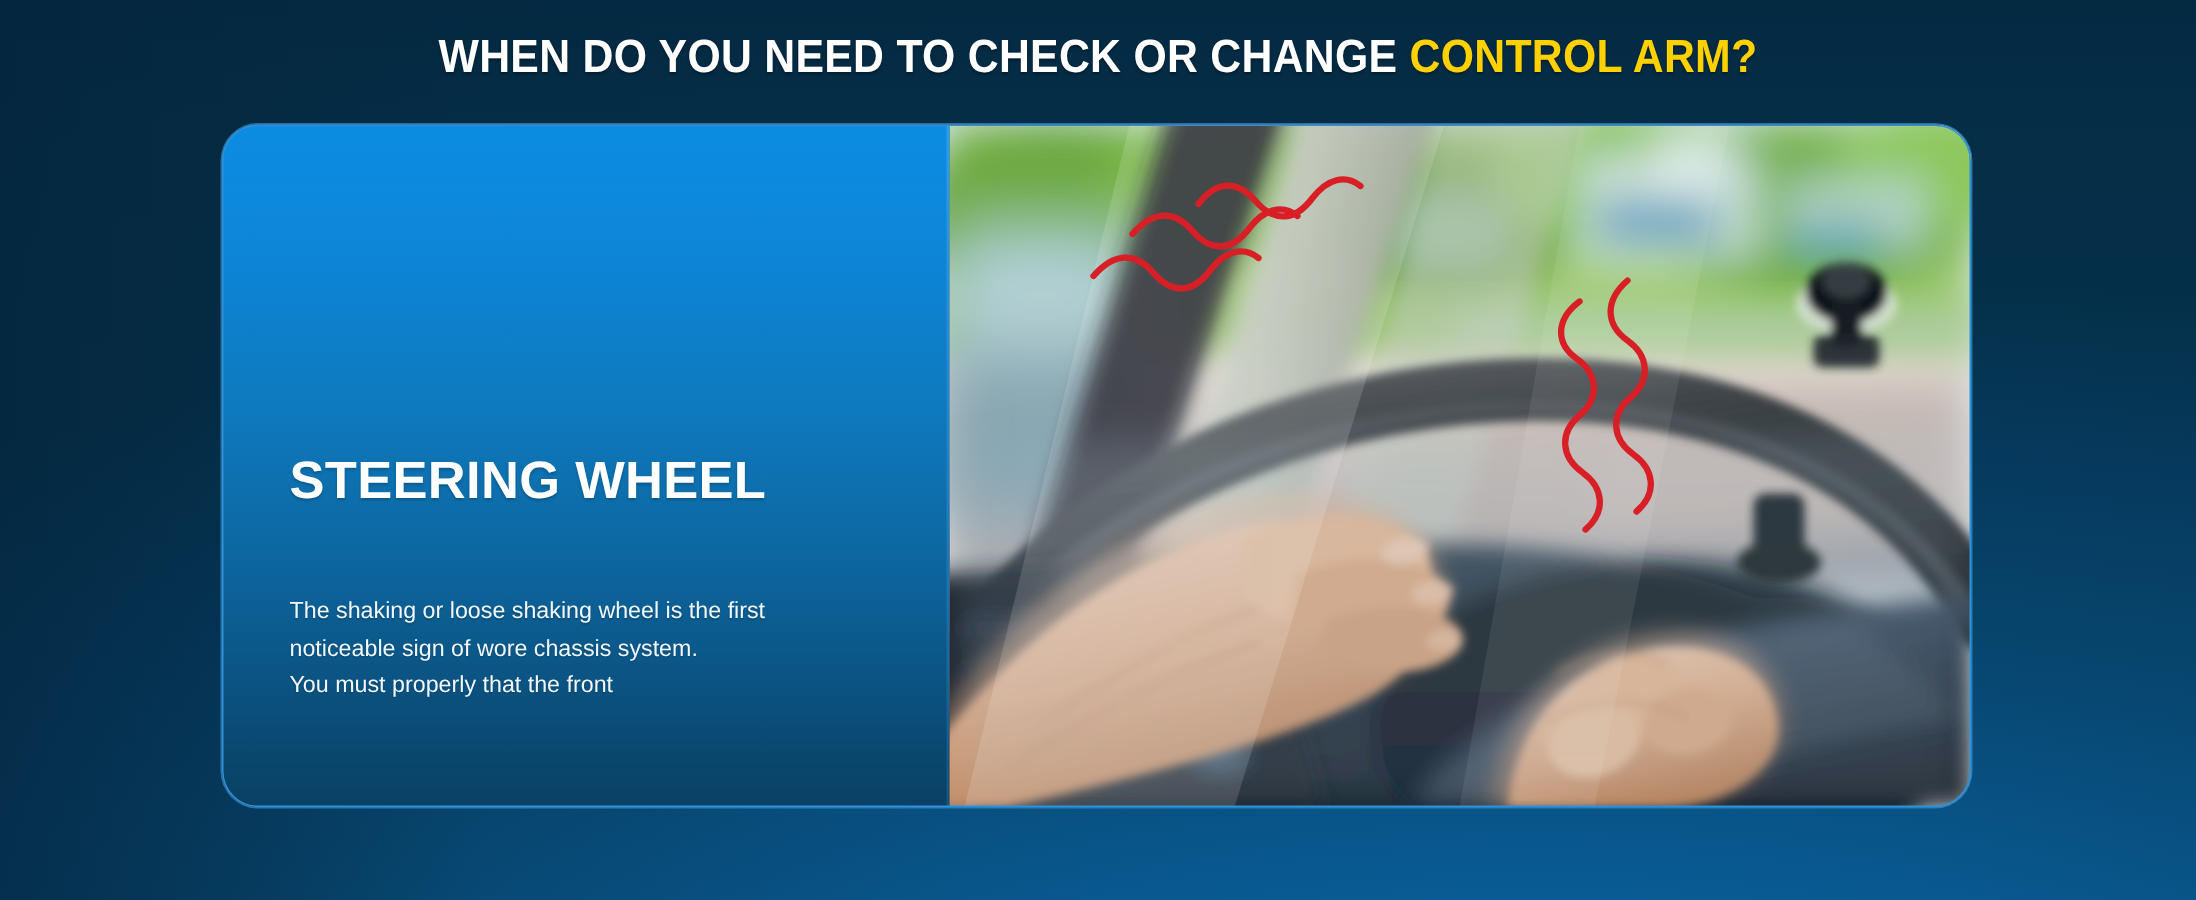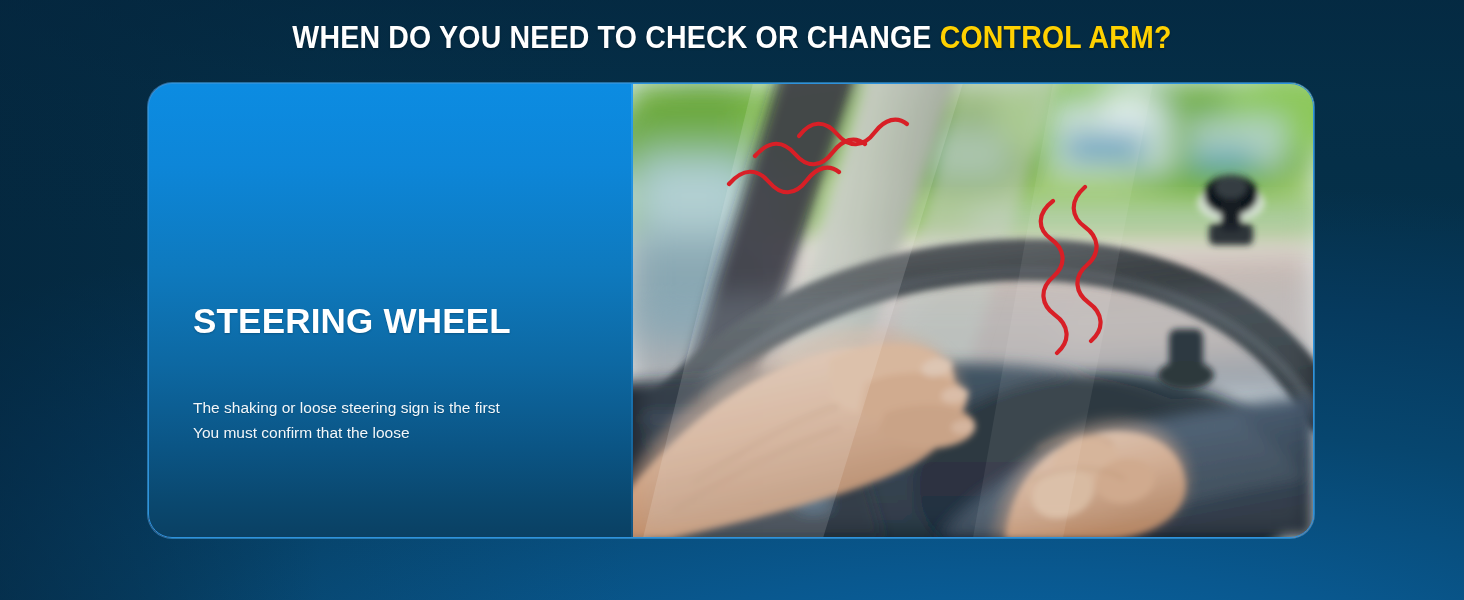--- a/index.html
+++ b/index.html
@@ -113,22 +113,23 @@
 <div class="card">
 
   <div class="panel"></div>
   <div class="panel-edge"></div>
 
   <div class="head">
     <span>STEERING WHEEL</span>
   </div>
 
   <div class="body-copy">
-    <div>The shaking or loose steering sign is the first</div>
-    <div>You must confirm that the loose</div>
+    <div>The shaking or loose shaking wheel is the first</div>
+    <div>noticeable sign of wore chassis system.</div>
+    <div>You must properly that the front</div>
   </div>
 
   <div class="photo">
     <svg viewBox="0 0 681 455" preserveAspectRatio="xMidYMid slice">
       <defs>
         <linearGradient id="sky" x1="0" y1="0" x2="0" y2="1">
           <stop offset="0%" stop-color="#cfe3e9"></stop>
           <stop offset="35%" stop-color="#e6eef0"></stop>
           <stop offset="100%" stop-color="#f2f2ee"></stop>
         </linearGradient>

